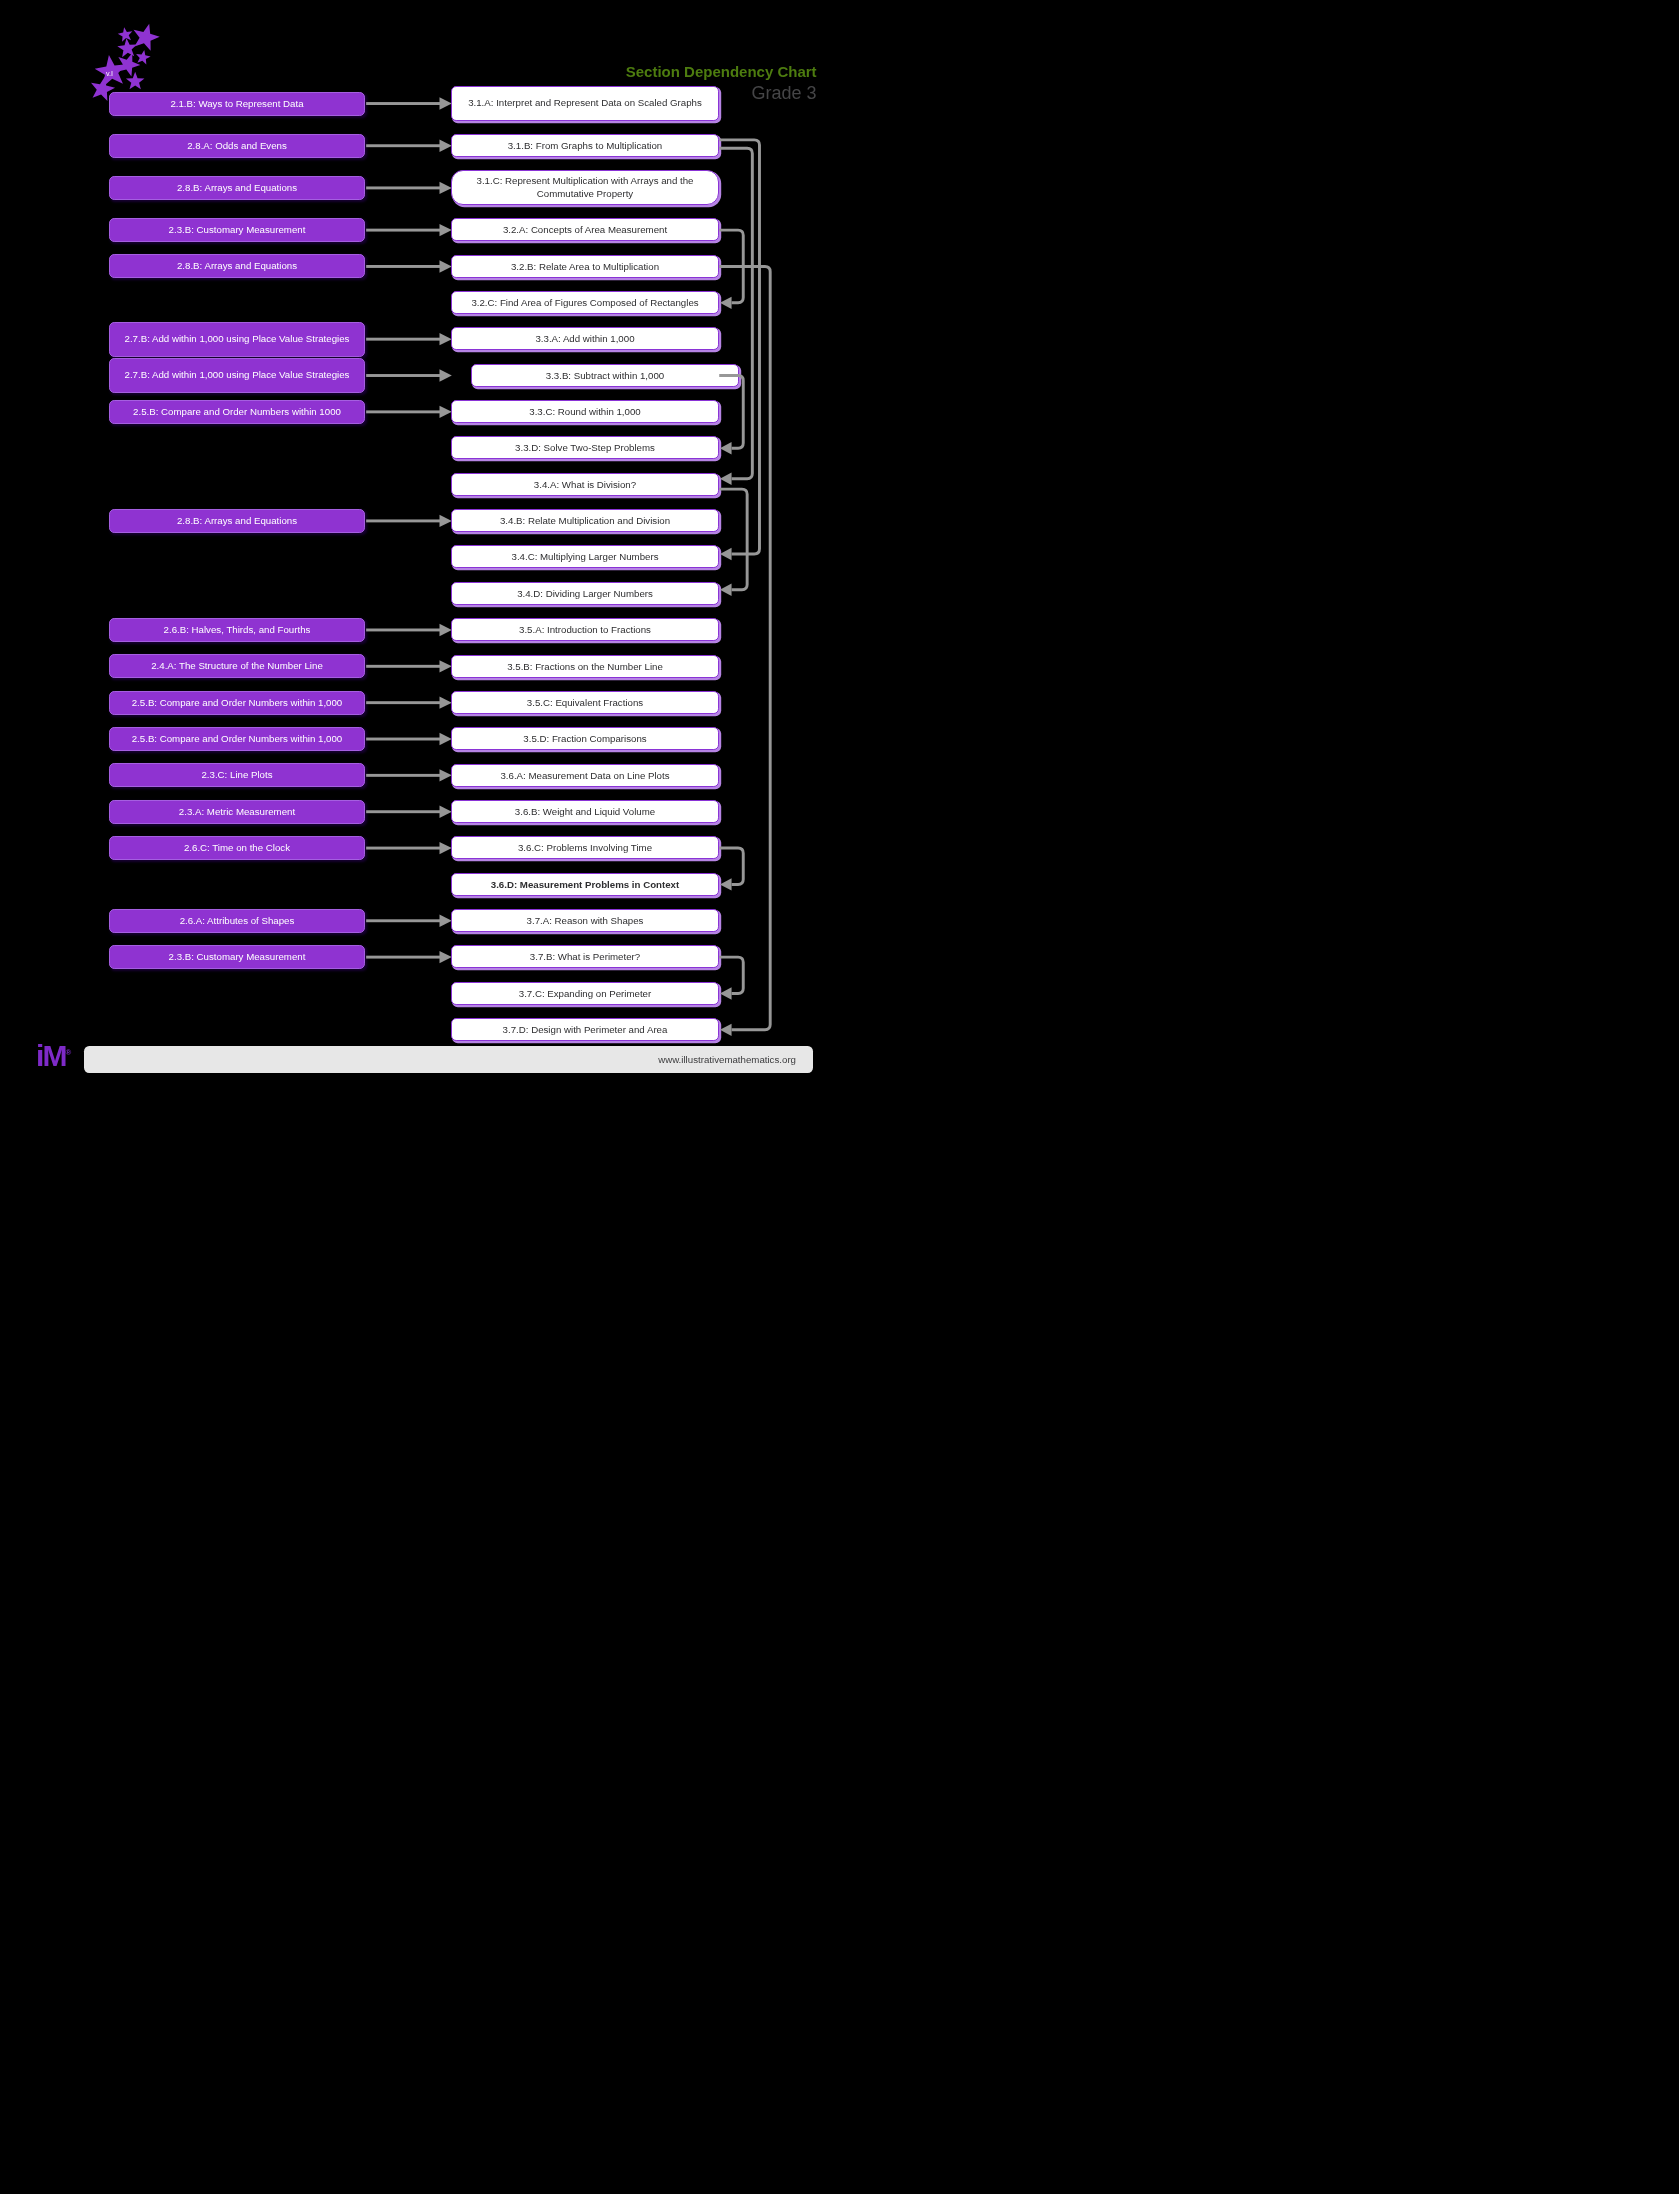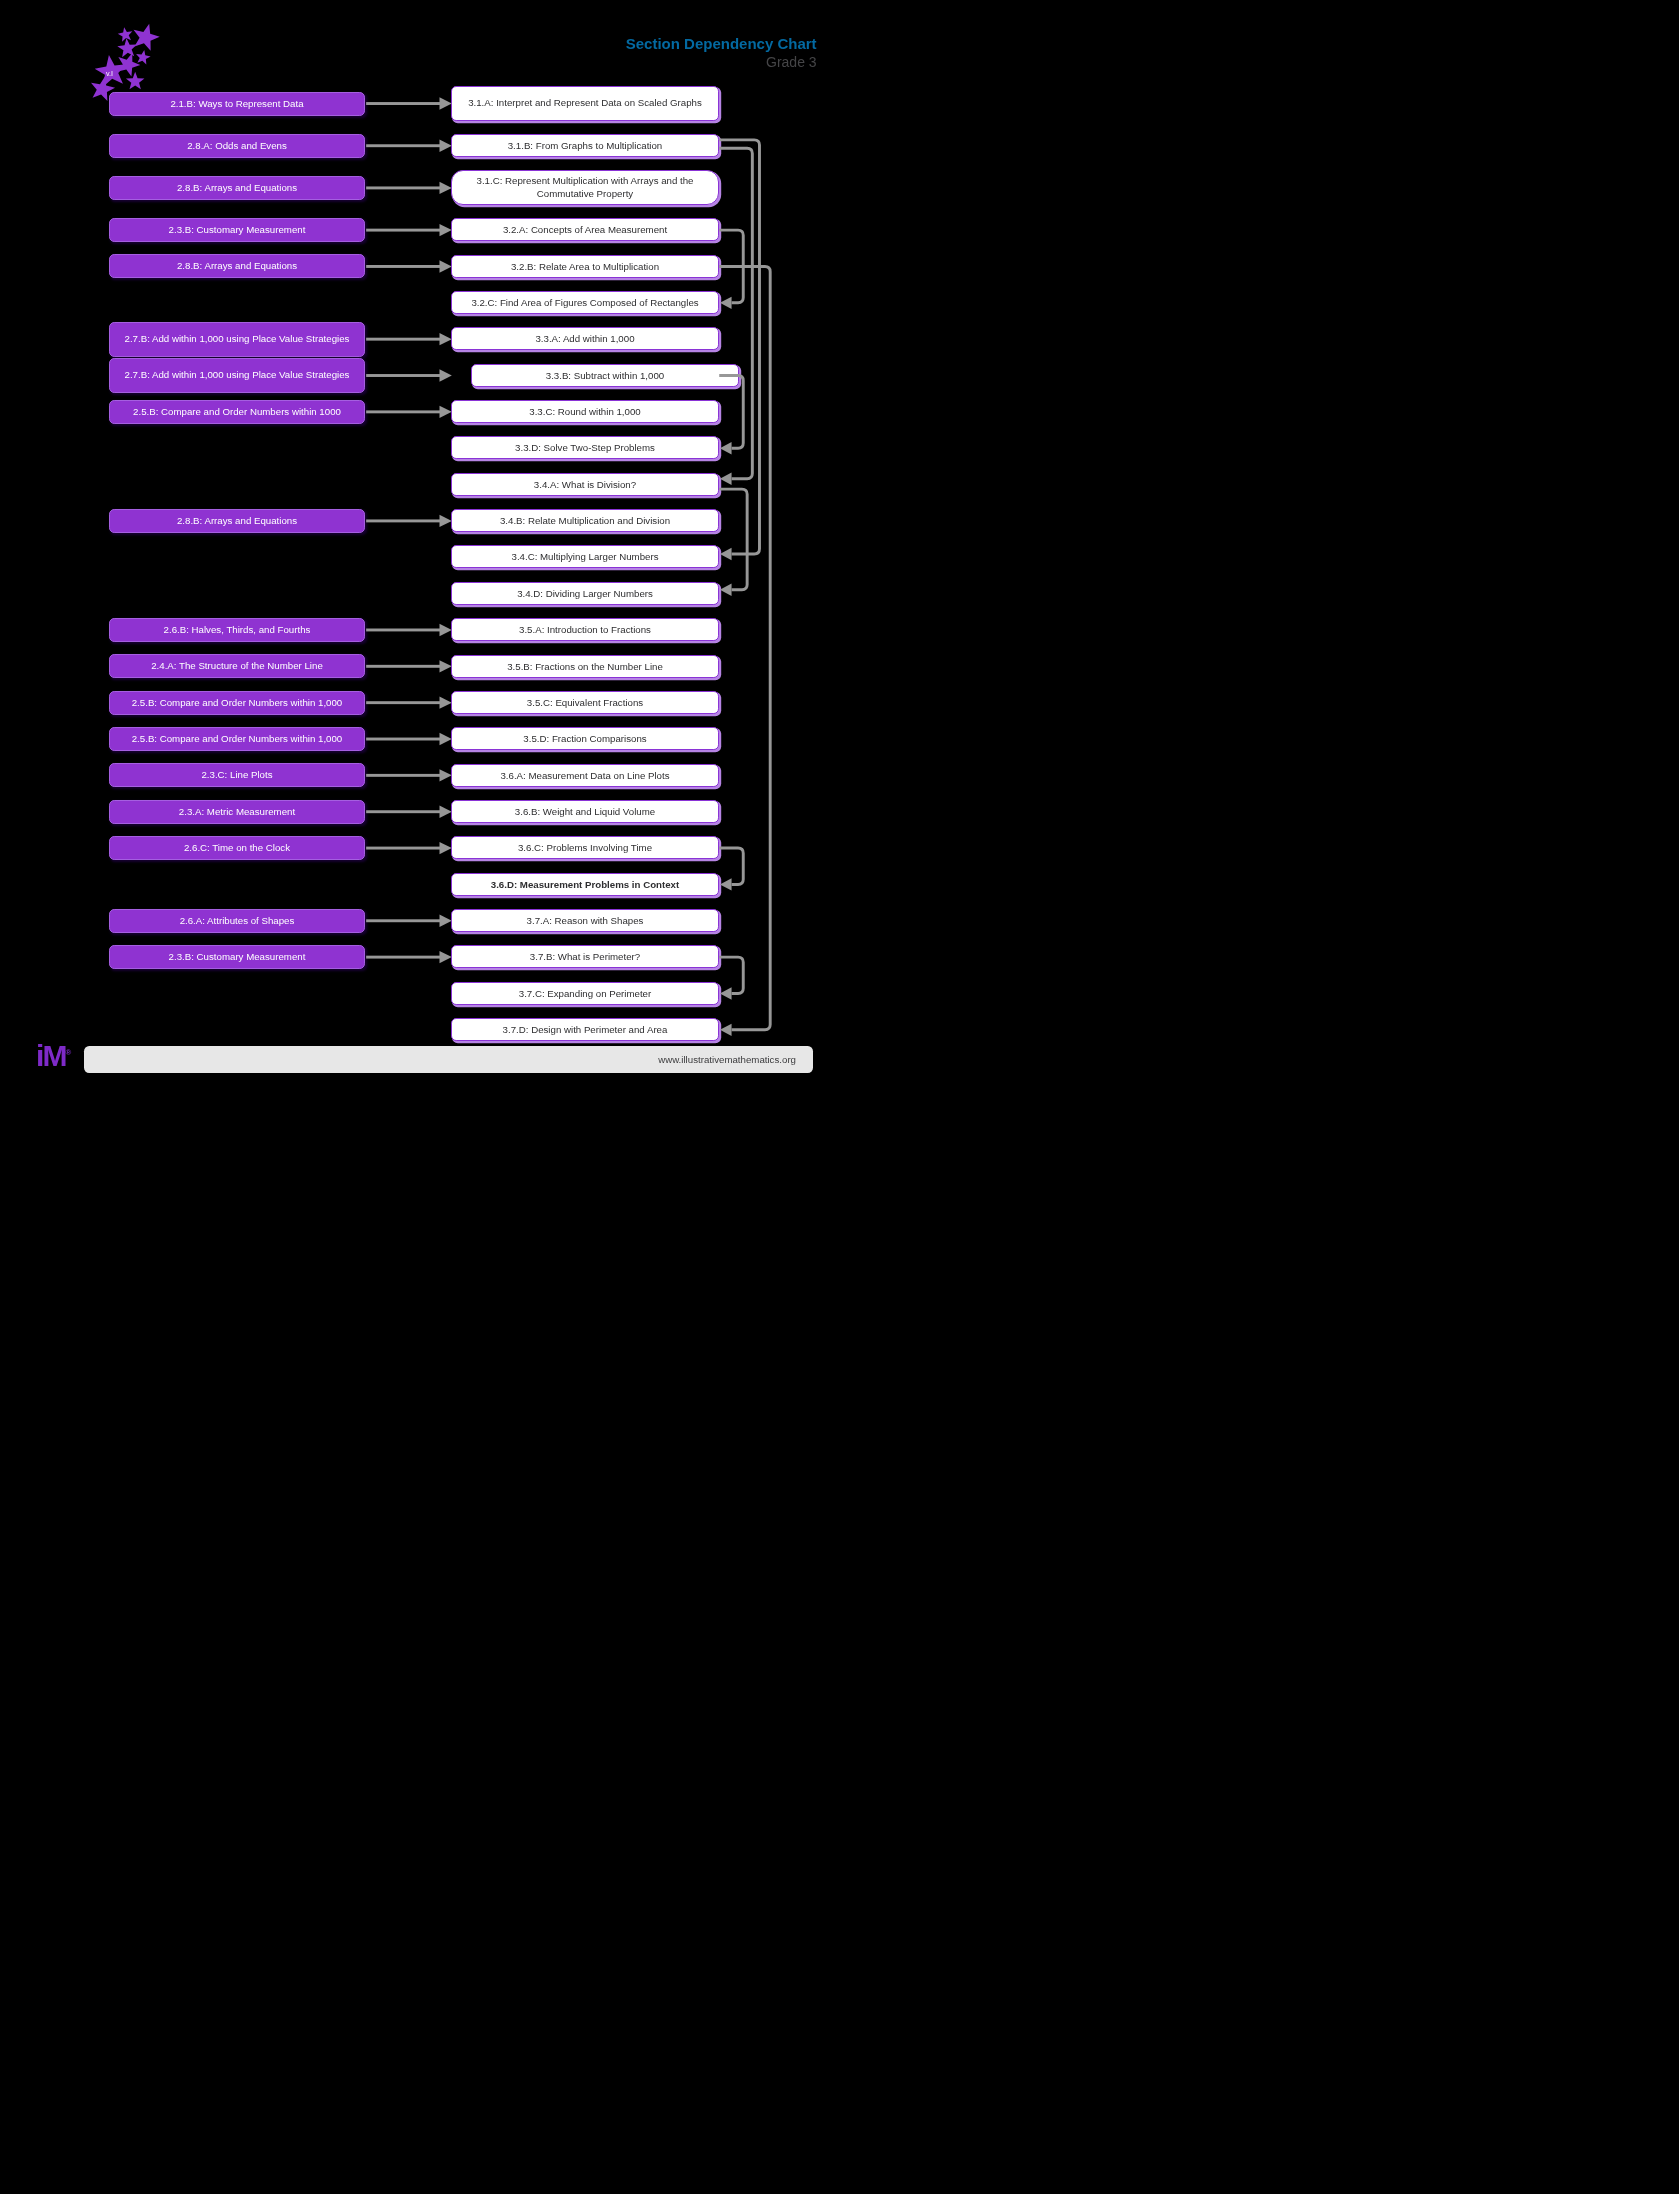--- a/index.html
+++ b/index.html
@@ -7,22 +7,22 @@
     position:relative;
     width:840px;height:1097px;
     background:#000000;
     font-family:"Liberation Sans", sans-serif;
     overflow:hidden;
   }
   #header{
     position:absolute;top:35px;right:23.4px;
     text-align:right;line-height:1.25;
   }
-  #chart-title{font-size:15px;font-weight:bold;color:#0369a1;}
-  #chart-subtitle{font-size:14px;font-weight:normal;color:#454547;}
+  #chart-title{font-size:15px;font-weight:bold;color:#4d7c0f;margin-top:28px;}
+  #chart-subtitle{font-size:18px;font-weight:normal;color:#454547;}
   #stars-logo{position:absolute;left:78px;top:19.5px;}
   .src-box{
     position:absolute;left:109px;width:256px;
     background:#8F33D1;
     border:0.6px solid #a55fe0;
     border-radius:5.2px;
     box-shadow:1.3px 1.9px 2.6px rgba(25,0,55,0.9);
     display:flex;align-items:center;justify-content:center;
     text-align:center;color:#ffffff;font-size:9.7px;line-height:1.25;
     box-sizing:border-box;padding:1.3px 6.5px;

